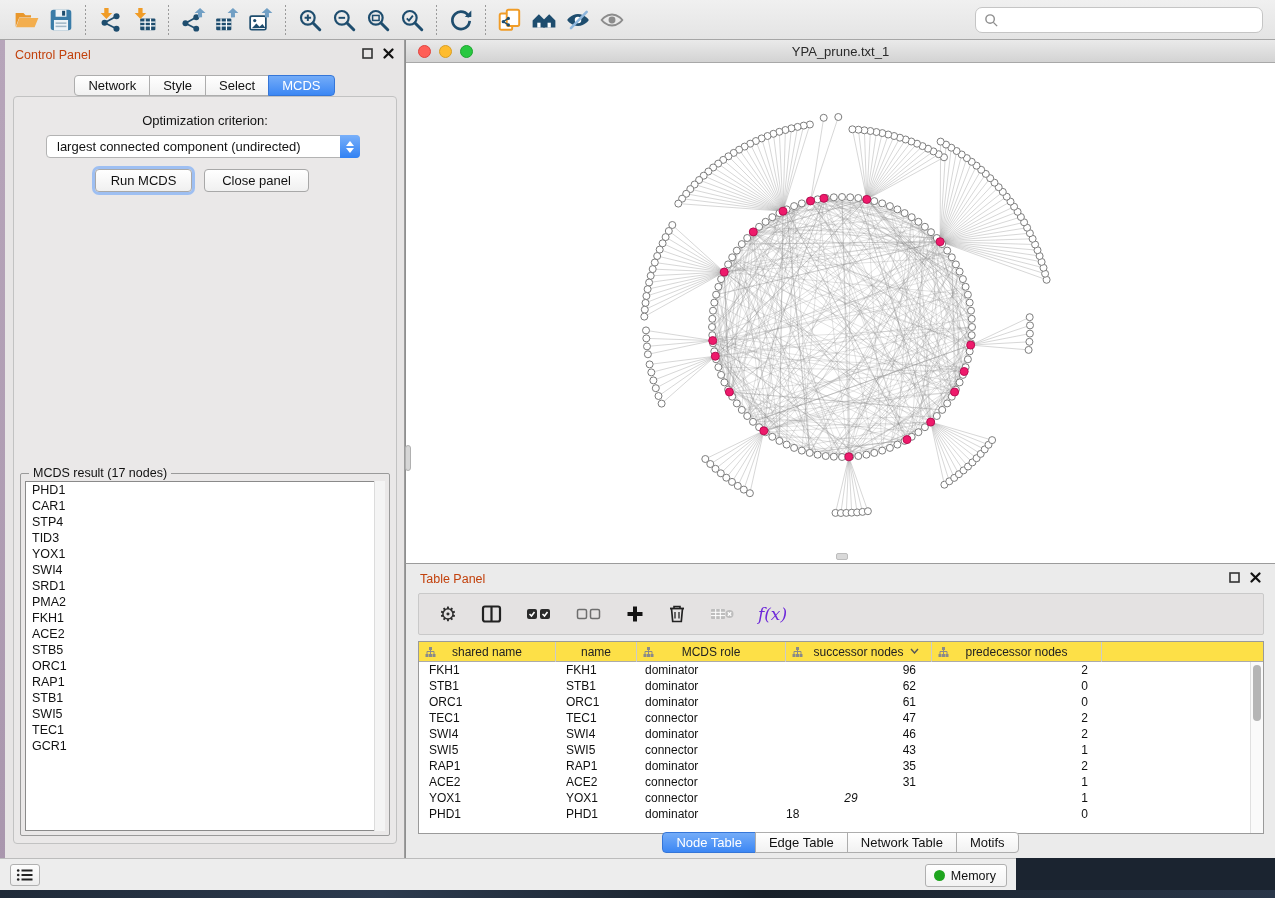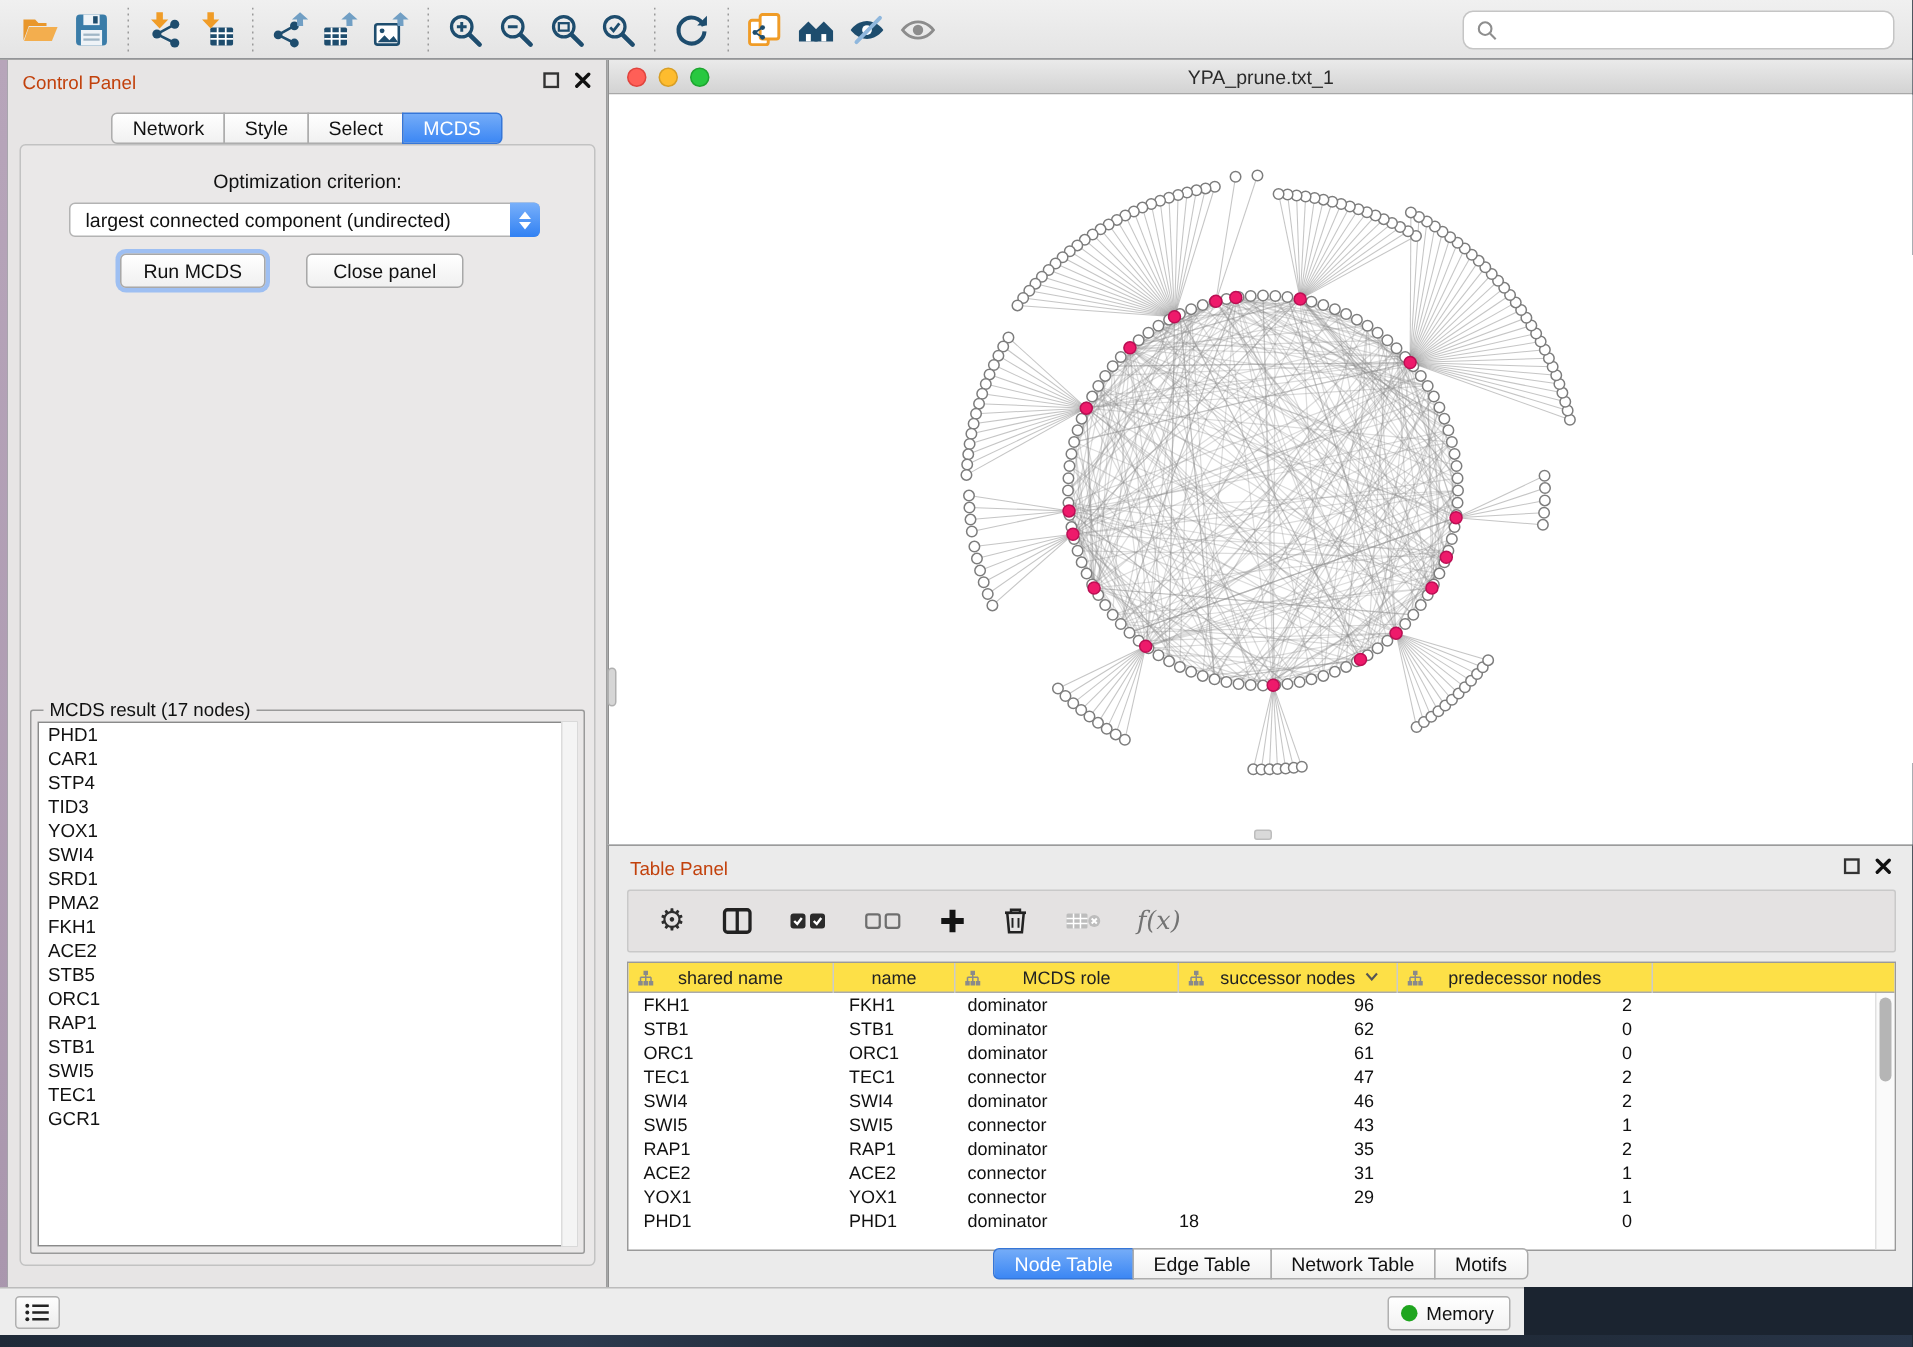--- a/index.html
+++ b/index.html
@@ -51,21 +51,21 @@
   .dropdown-text { font-size:13px; padding-left:10px; flex:1; white-space:nowrap; }
   .dropdown-stepper { width:20px; height:23px; margin:-1px -1px -1px 0;
     background:linear-gradient(#79b0fa,#3181f3); border-radius:0 4px 4px 0;
     display:flex; flex-direction:column; align-items:center; justify-content:center; gap:2px; }
   .chev-up { width:0; height:0; border-left:4px solid transparent; border-right:4px solid transparent; border-bottom:5px solid #fff; }
   .chev-dn { width:0; height:0; border-left:4px solid transparent; border-right:4px solid transparent; border-top:5px solid #fff; }
 
   .push-btn { position:absolute; height:23px; background:linear-gradient(#ffffff,#f0f0f0);
     border:1px solid #a8a8a8; border-radius:4px; font-size:13px; text-align:center;
     font-family:"Liberation Sans",sans-serif; cursor:pointer; color:#111; }
-  .btn-run { left:66px; top:72px; width:97px; box-shadow:0 0 0 3px rgba(106,164,248,.6); }
+  .btn-run { left:81px; top:72px; width:97px; box-shadow:0 0 0 3px rgba(106,164,248,.6); }
   .btn-close { left:190px; top:72px; width:105px; }
 
   .groupbox { position:absolute; left:6px; top:376px; width:370px; height:363px;
     border:1px solid #9a9a9a; border-radius:2px; }
   .groupbox-label { position:absolute; top:-8px; left:8px; background:#eae8e8;
     padding:0 4px; font-size:12.5px; }
   .listbox { position:absolute; left:4px; top:7px; right:4px; bottom:4px;
     background:#fff; border:1px solid #8a8a8a; overflow:hidden; }
   .list-scroll { position:absolute; right:0; top:0; bottom:0; width:11px;
     background:#f4f4f4; border-left:1px solid #dcdcdc; }
@@ -86,21 +86,21 @@
     background:#d9d9d9; border:1px solid #bdbdbd; border-radius:2px; cursor:row-resize; }
 
   
   .table-panel { position:absolute; left:405px; top:563px; width:870px; height:295px;
     background:#ebebeb; border-left:1px solid #8f8f8f; border-top:1px solid #9b9b9b; }
   .tp-toolbar { position:absolute; left:12px; top:29px; width:846px; height:42px;
     background:#e4e2e2; border:1px solid #c9c9c9; border-radius:2px;
     display:flex; align-items:center; gap:24px; padding-left:20px; }
   .tp-tool { display:flex; align-items:center; justify-content:center; cursor:pointer; }
   .gear-glyph { font-size:20px; color:#2d2d2d; line-height:1; }
-  .fx { font-family:"DejaVu Serif", serif; font-style:italic; font-size:17px; color:#737373; }
+  .fx { font-family:"DejaVu Serif", serif; font-style:italic; font-size:17px; color:#6d28d9; }
 
   .tp-table { position:absolute; left:12px; top:77px; width:846px; height:193px;
     background:#fff; border:1px solid #9a9a9a; overflow:hidden; }
   .thead { display:flex; height:20px; background:#fde047; border-bottom:1px solid #ababab; }
   .th { position:relative; height:20px; font-size:12px; color:#222;
     display:flex; align-items:center; justify-content:center; border-right:1px solid #cbcbcb; cursor:pointer; }
   .th .tree-icon { position:absolute; left:6px; top:5px; }
   .th .sort-arrow { position:absolute; right:12px; top:6px; }
   .trow { display:flex; height:16px; font-size:12px; cursor:default; }
   .td { height:16px; line-height:16px; white-space:nowrap; overflow:hidden; }
@@ -1255,21 +1255,21 @@
           <div class="td" style="width: 137px; padding-left: 10px;">ACE2</div>
           <div class="td" style="width: 81px; padding-left: 10px;">ACE2</div>
           <div class="td" style="width: 149px; padding-left: 8px;">connector</div>
           <div class="td" style="width: 146px; text-align: right; padding-right: 16px;">31</div>
           <div class="td" style="width: 170px; text-align: right; padding-right: 14px;">1</div>
         </div>
         <div class="trow">
           <div class="td" style="width: 137px; padding-left: 10px;">YOX1</div>
           <div class="td" style="width: 81px; padding-left: 10px;">YOX1</div>
           <div class="td" style="width: 149px; padding-left: 8px;">connector</div>
-          <div class="td" style="width: 146px; text-align: right; padding-right: 16px;">29</div>
+          <div class="td" style="width: 146px; text-align: center; padding-right: 16px; font-style: italic;">29</div>
           <div class="td" style="width: 170px; text-align: right; padding-right: 14px;">1</div>
         </div>
         <div class="trow">
           <div class="td" style="width: 137px; padding-left: 10px;">PHD1</div>
           <div class="td" style="width: 81px; padding-left: 10px;">PHD1</div>
           <div class="td" style="width: 149px; padding-left: 8px;">dominator</div>
           <div class="td" style="width: 146px; text-align: left; padding-right: 16px;">18</div>
           <div class="td" style="width: 170px; text-align: right; padding-right: 14px;">0</div>
         </div>
       </div>

